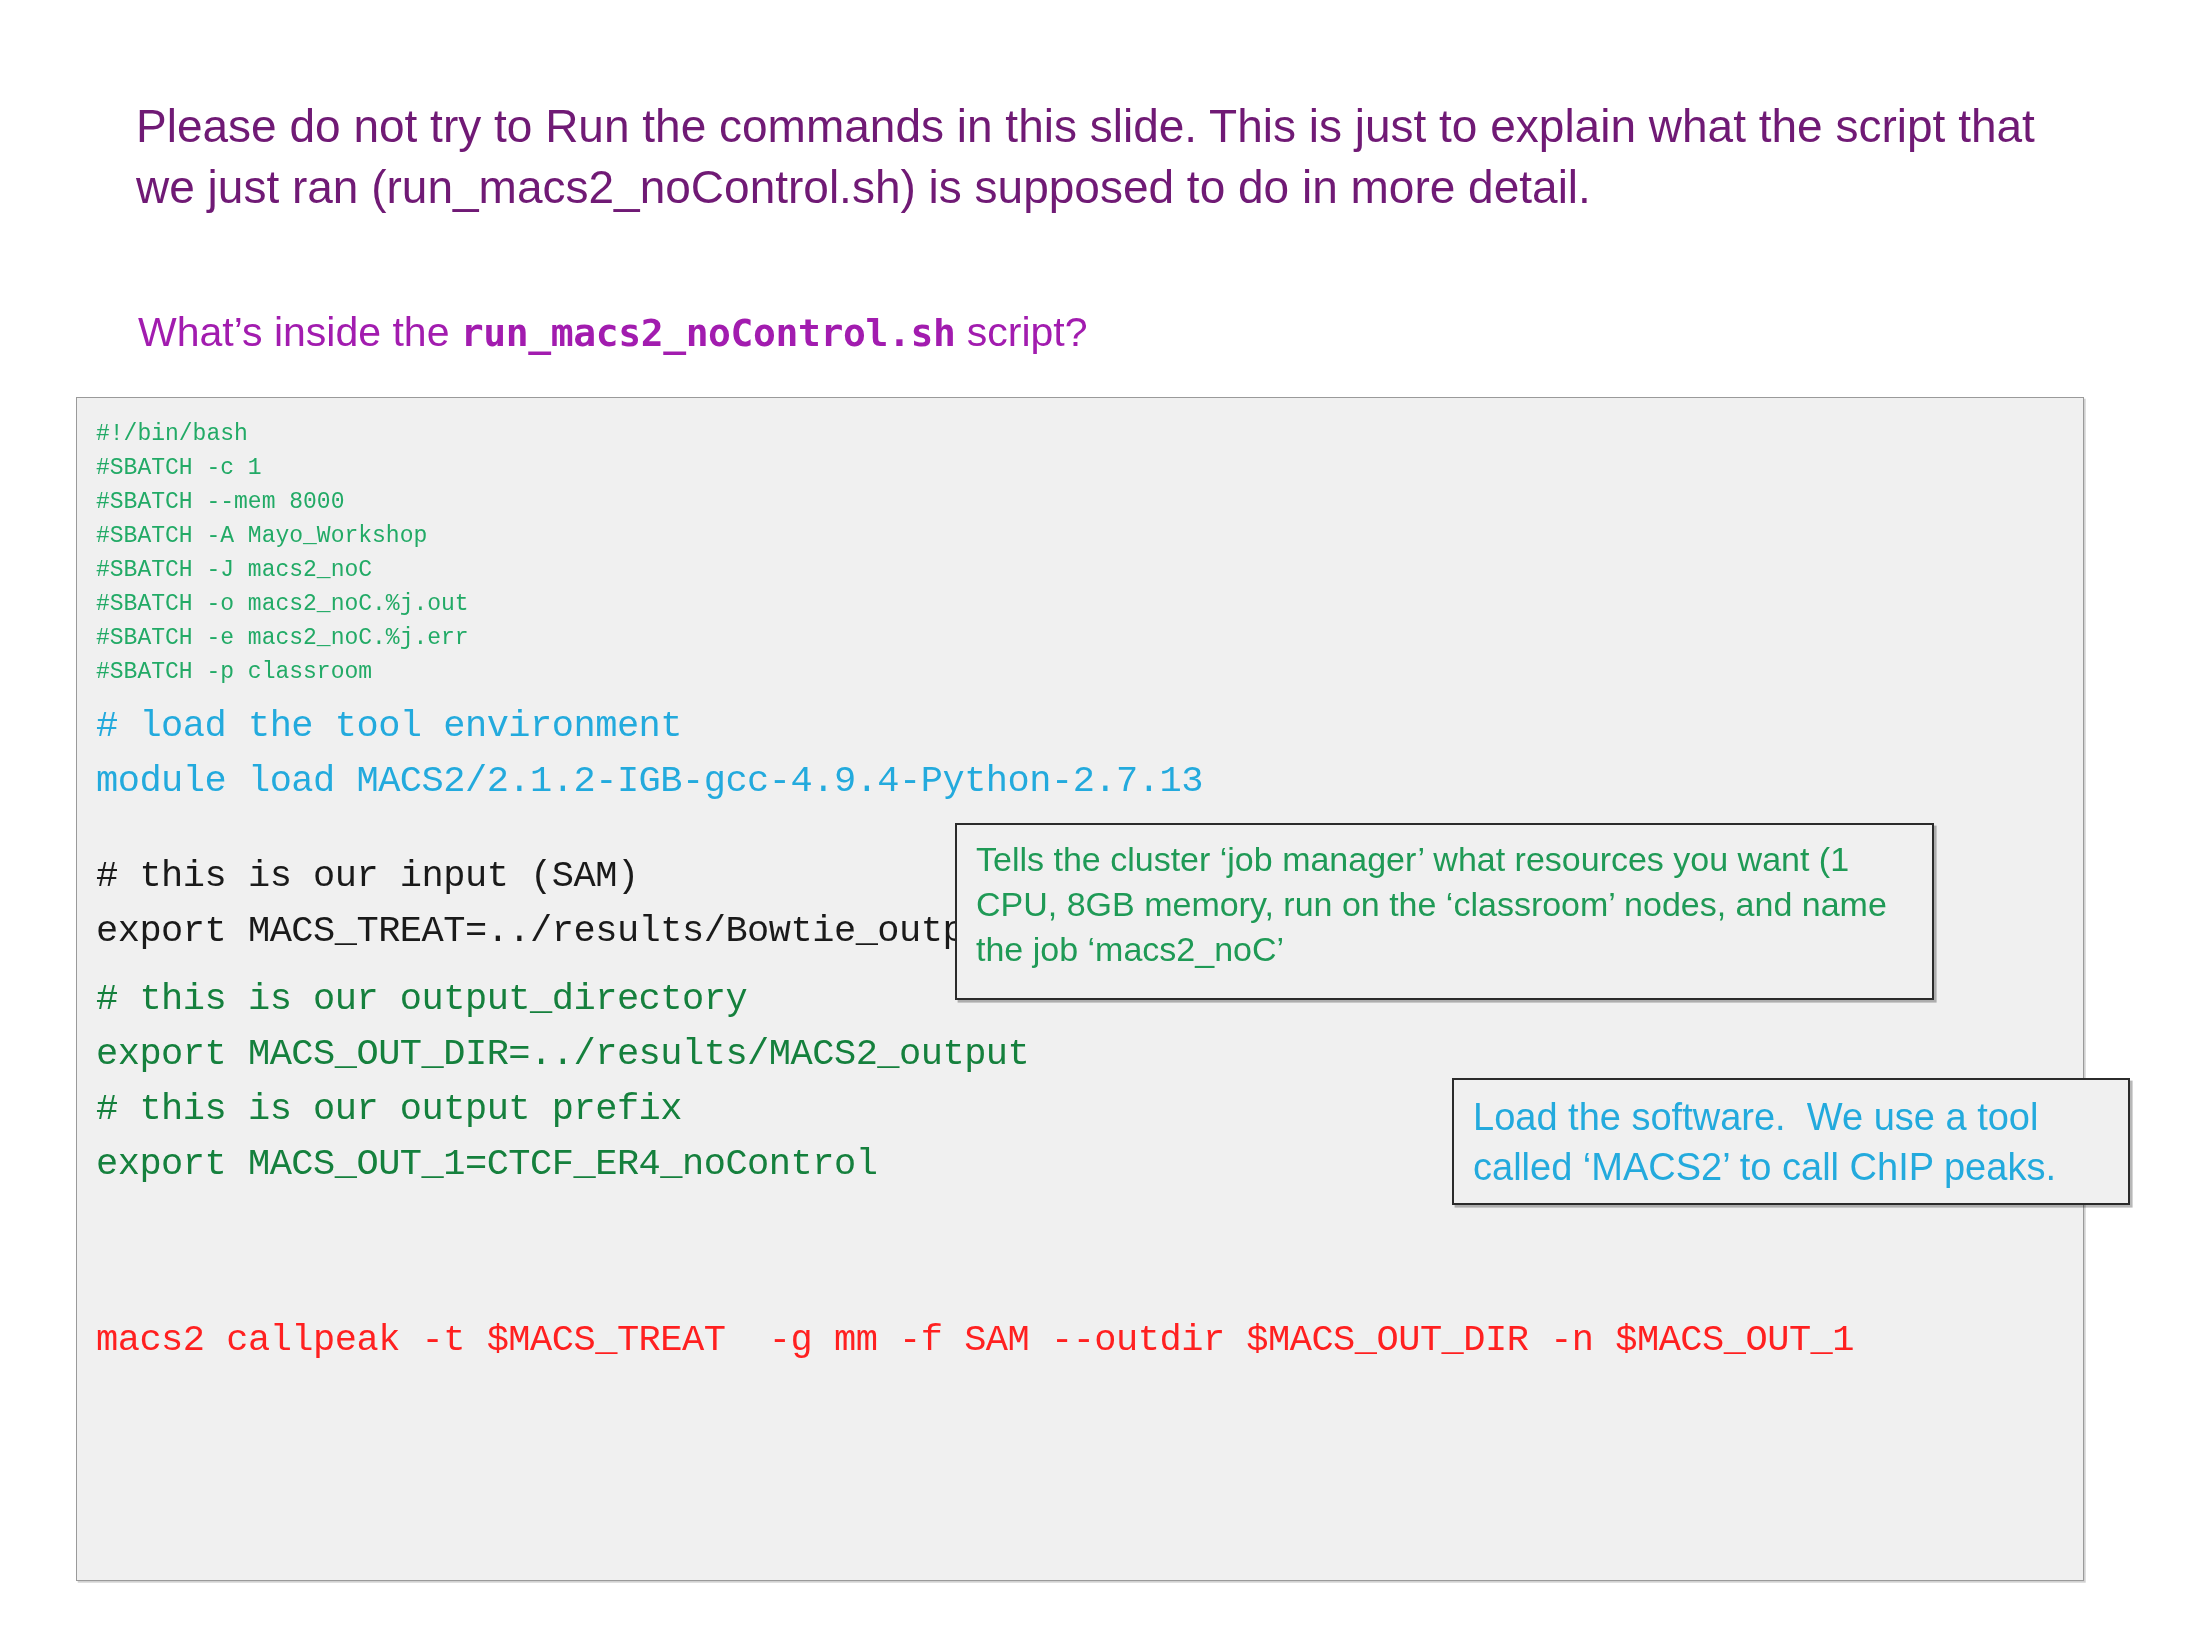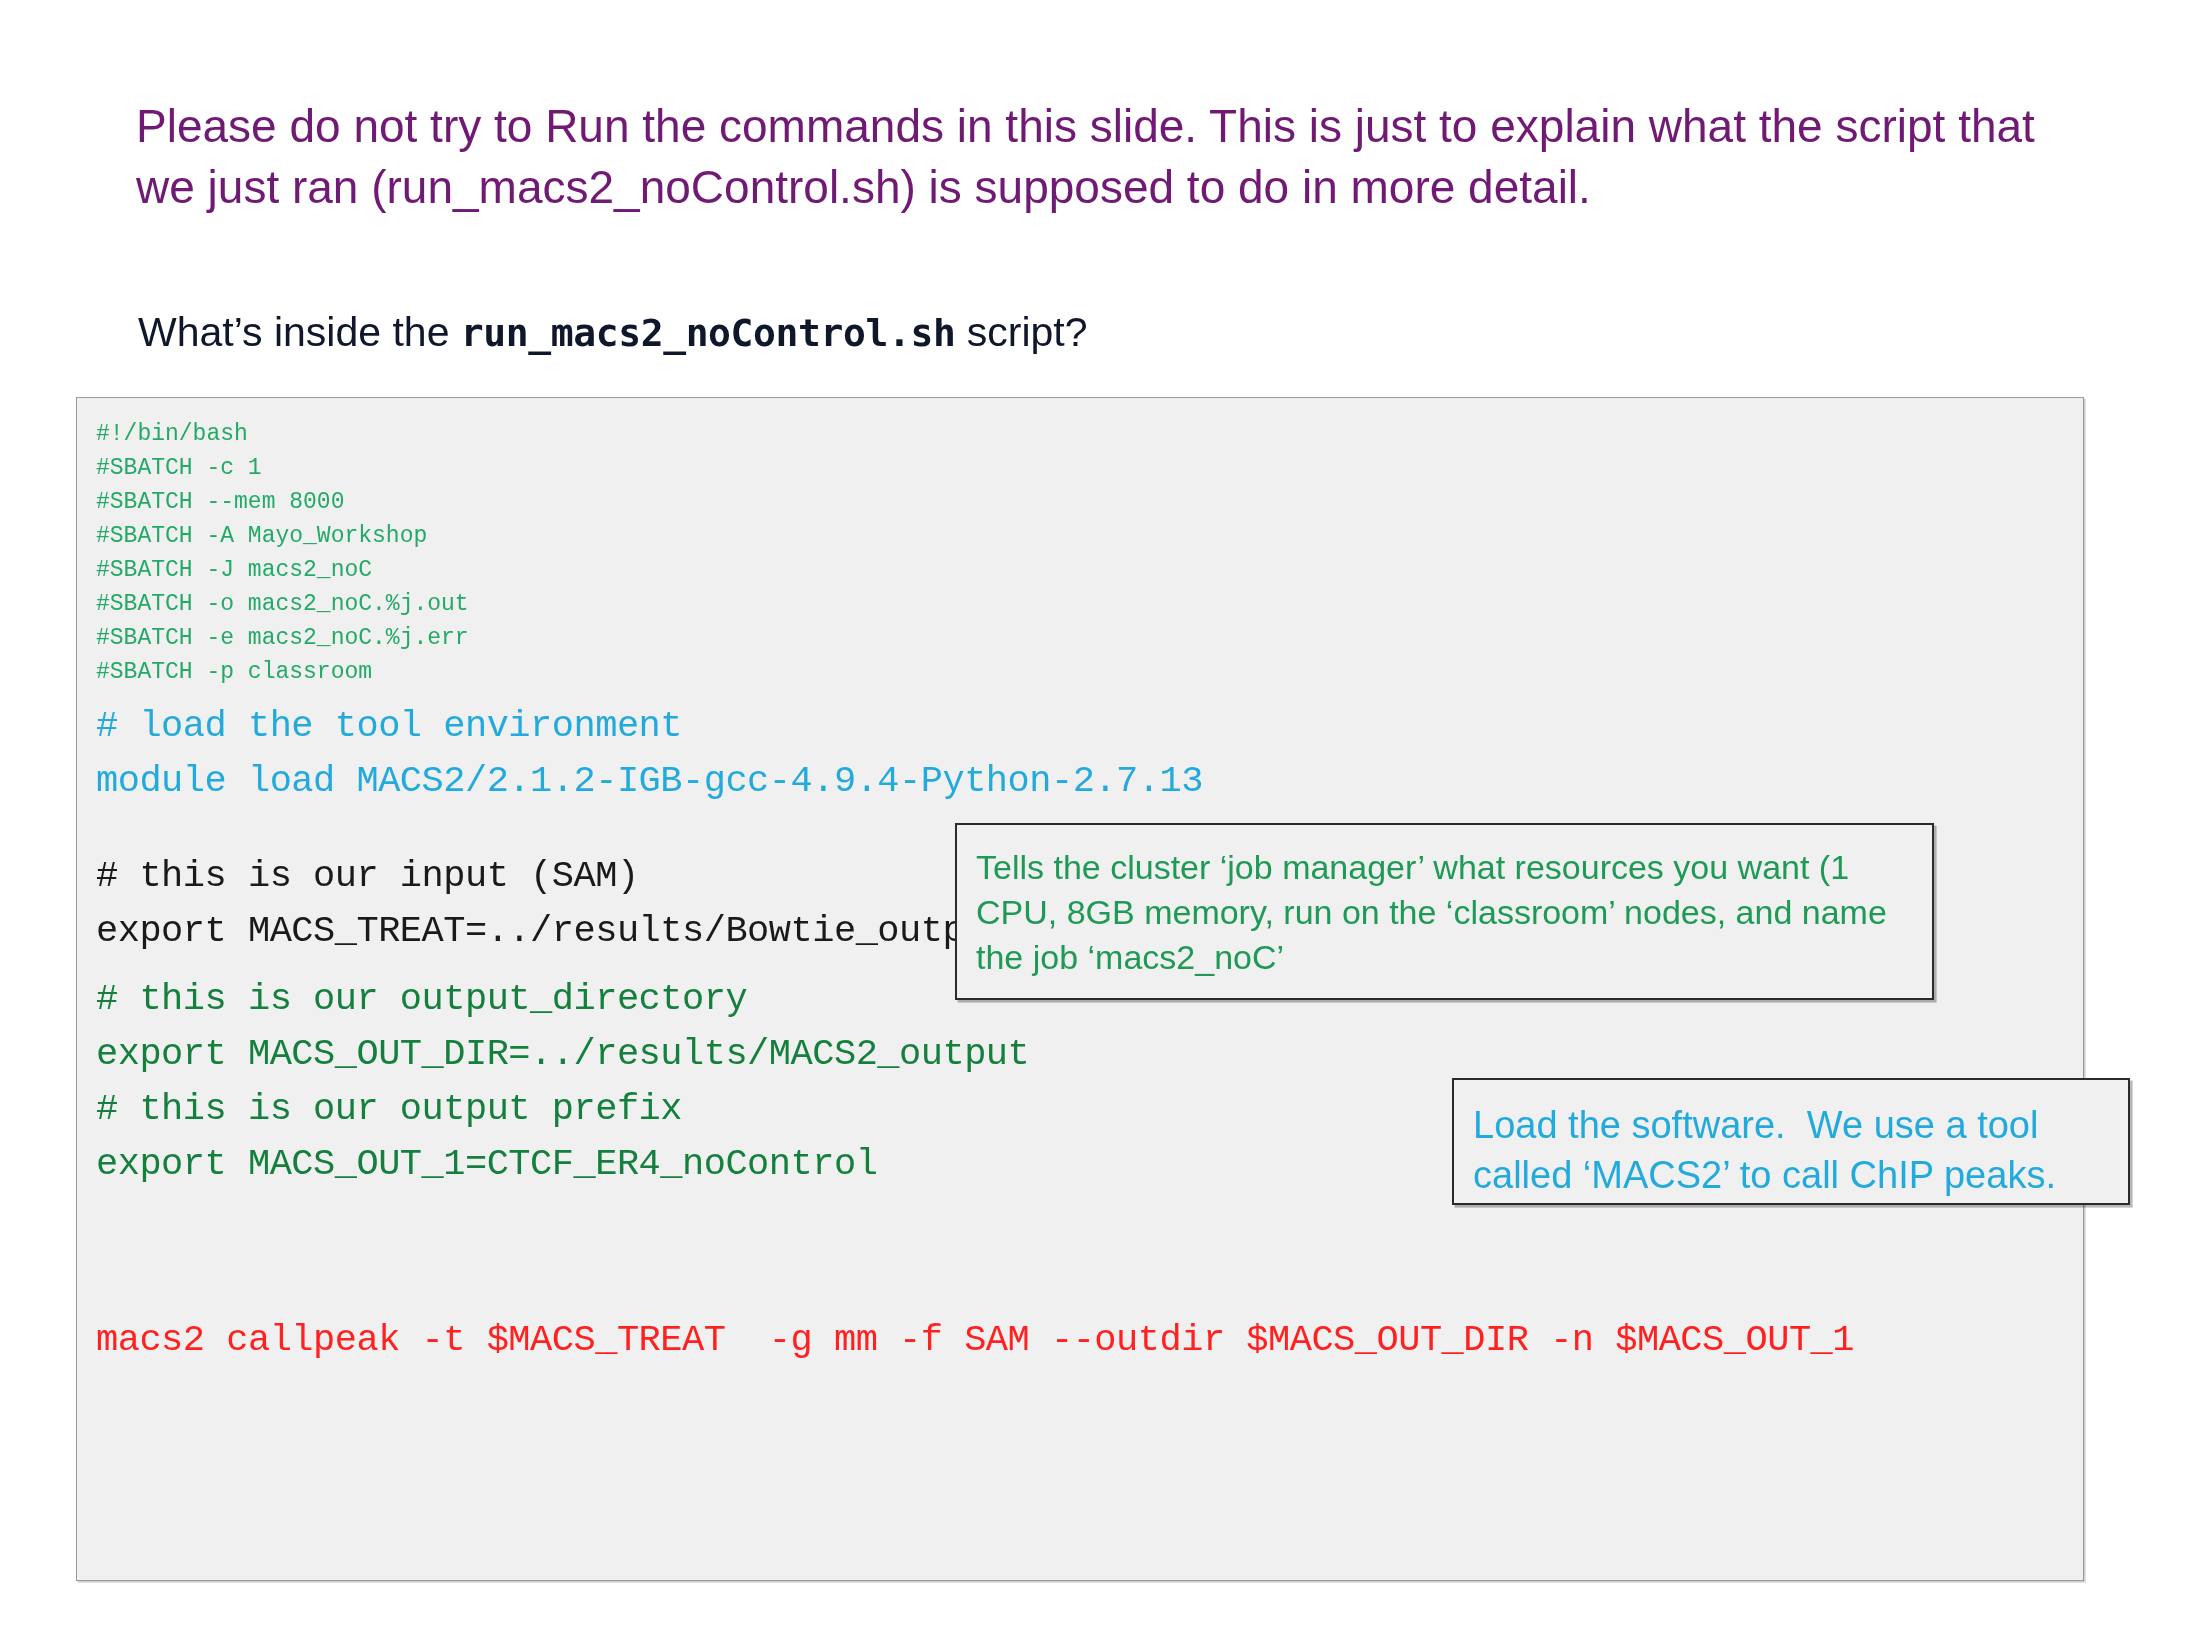--- a/index.html
+++ b/index.html
@@ -28,21 +28,21 @@
     font-family: "Liberation Sans", sans-serif;
     white-space: pre-wrap;
   }
 
   
   #question-line {
     position: absolute;
     left: 138px;
     top: 310px;
     font-size: 41px;
-    color: #0f172a;
+    color: #a21caf;
     white-space: nowrap;
     line-height: 1.1;
   }
   #question-line .mono-strong {
     font-family: "DejaVu Sans Mono", monospace;
     font-weight: bold;
     font-size: 38px;
     letter-spacing: -0.4px;
   }
 
@@ -115,21 +115,21 @@
     color: #FF2020;
     letter-spacing: -0.5px;
   }
 
   
   .callout {
     position: absolute;
     background: #F0F0F0;
     border: 2.6px solid #2b2b2b;
     box-sizing: border-box;
-    padding: 20px 19px;
+    padding: 12px 19px;
     font-family: "Liberation Sans", sans-serif;
     box-shadow: 2.6px 2.6px 0 rgba(0,0,0,0.28);
   }
   .callout p {
     margin: 0;
     white-space: pre-wrap;
   }
 
   #callout-resources {
     left: 878px;

